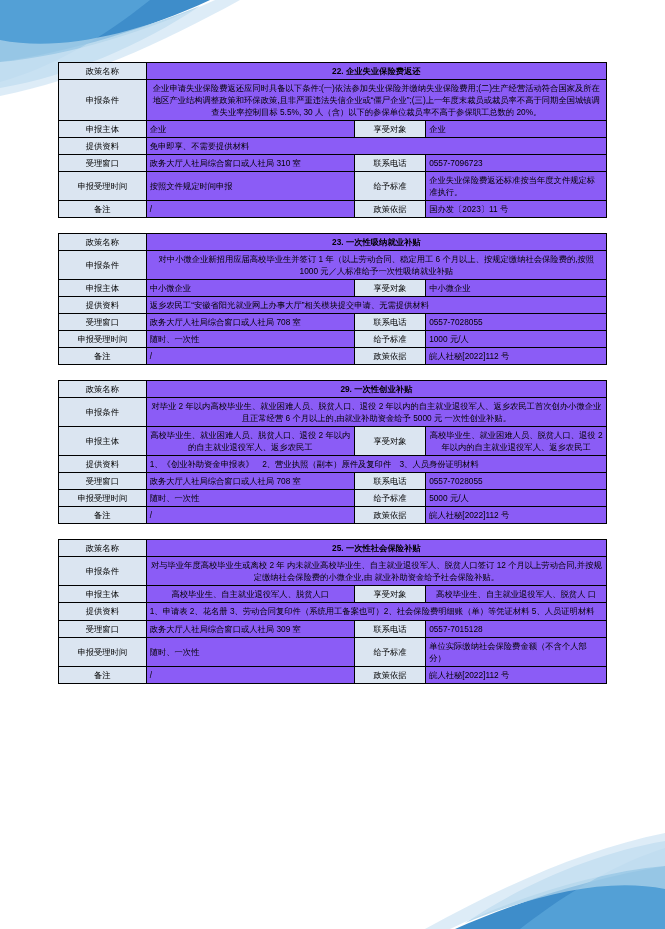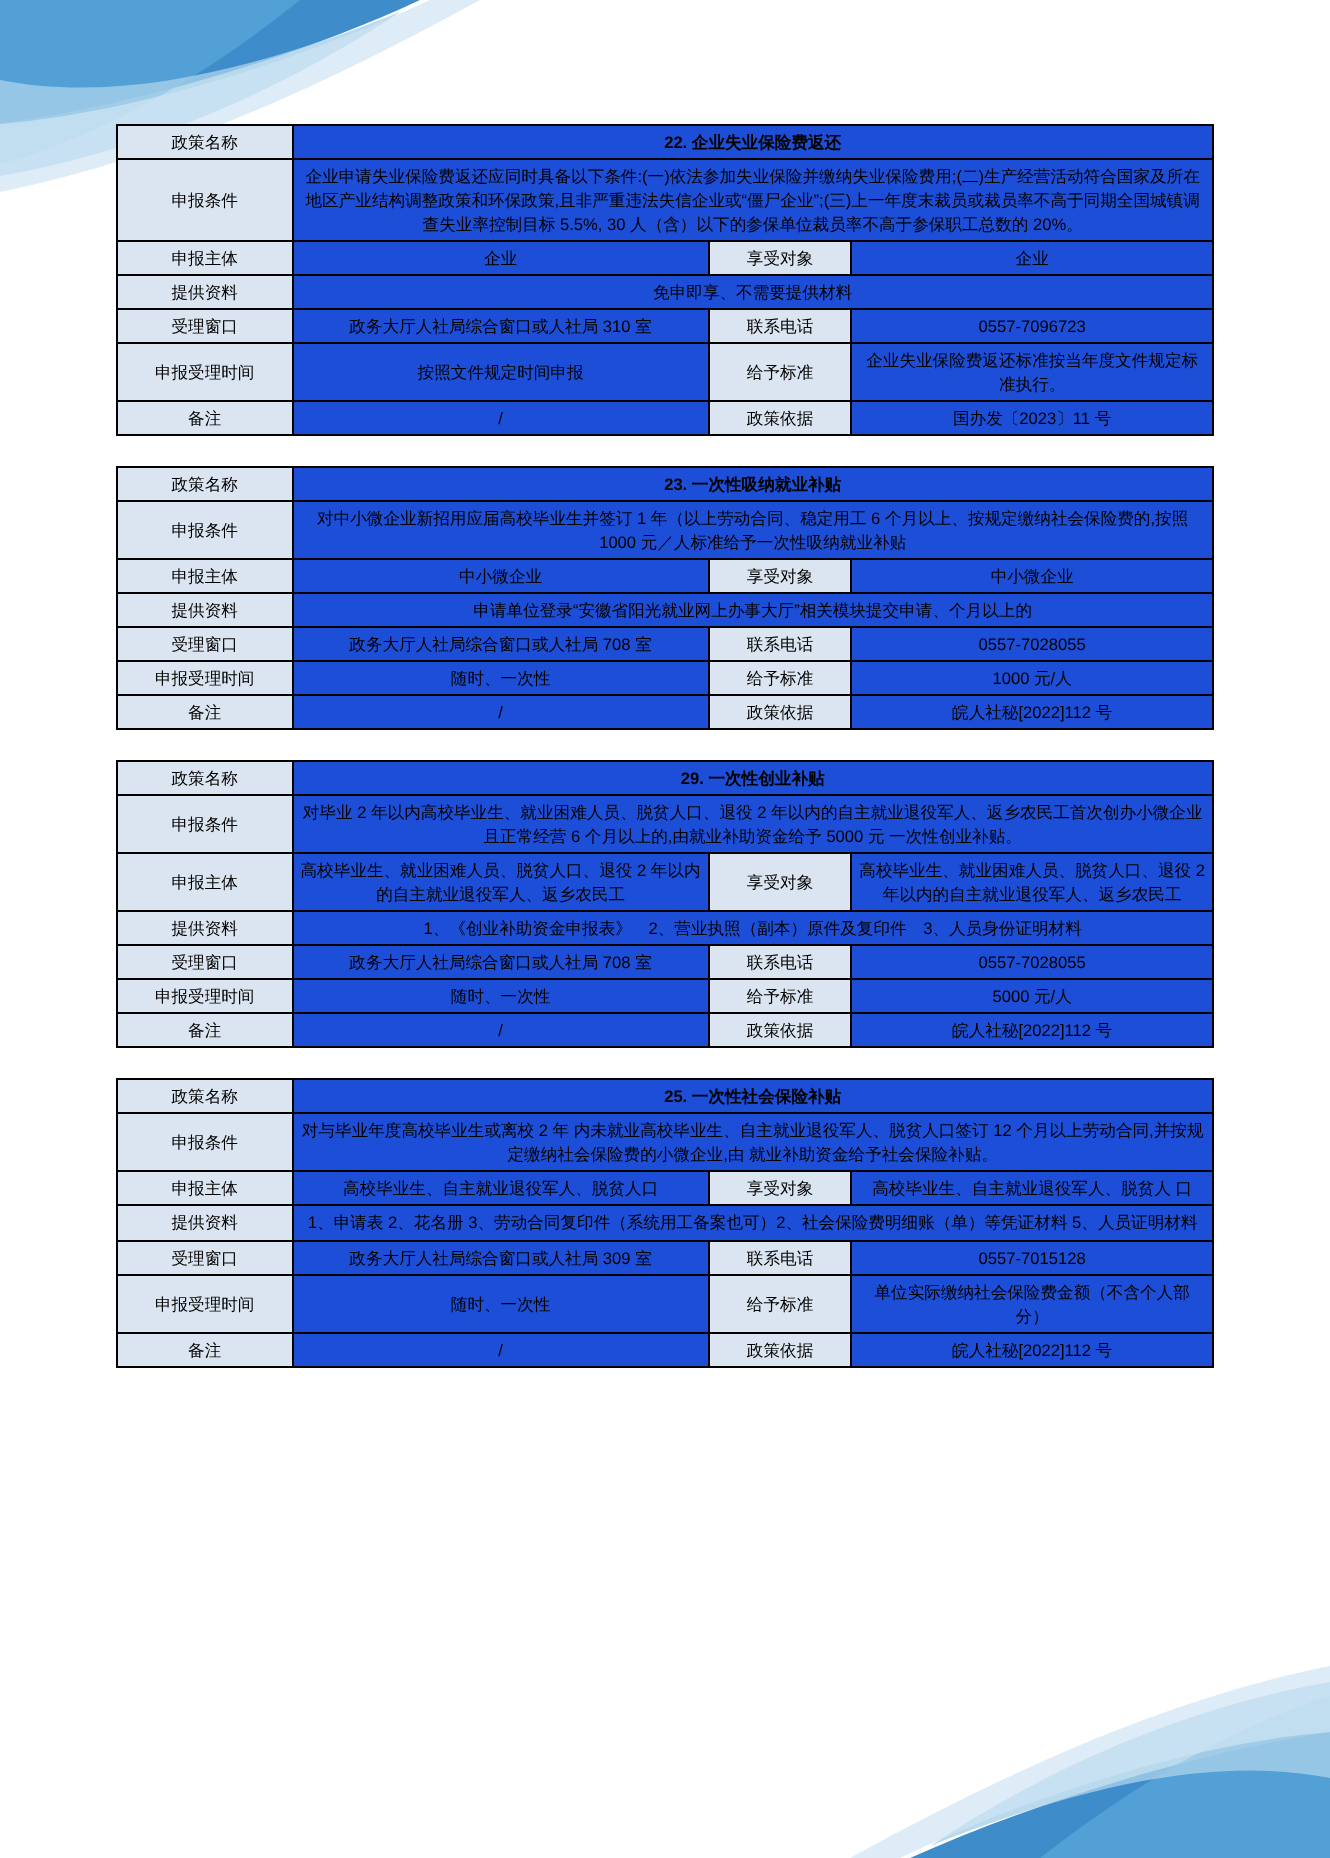--- a/index.html
+++ b/index.html
@@ -27,21 +27,21 @@
     position: relative;
     z-index: 1;
     padding: 62px 58px 0 58px;
     box-sizing: border-box;
   }
   table.policy {
     width: 100%;
     border-collapse: collapse;
     table-layout: fixed;
     margin-bottom: 15px;
-    background: #1d4ed8;
+    background: #8b5cf6;
   }
   table.policy td {
     border: 1px solid #000000;
     font-size: 8.3px;
     line-height: 1.45;
     padding: 2px 3px;
     vertical-align: middle;
     color: #000000;
   }
   .lbl {
@@ -55,21 +55,21 @@
     font-weight: bold;
     font-size: 10.5px;
     padding: 4px 3px;
     margin-left: 44px;
   }
   .val-left {
     text-align: center;
     padding-left: 5px;
   }
   .val-center {
-    text-align: center;
+    text-align: left;
   }
   .tight {
     line-height: 1.5;
   }
   .pagenum {
     text-align: center;
     font-size: 9px;
     color: #000;
     margin-top: 14px;
   }
@@ -154,21 +154,21 @@
         <td class="val-left tight" colspan="3">对中小微企业新招用应届高校毕业生并签订 1 年（以上劳动合同、稳定用工 6 个月以上、按规定缴纳社会保险费的,按照 1000 元／人标准给予一次性吸纳就业补贴</td>
       </tr>
       <tr>
         <td class="lbl">申报主体</td>
         <td class="val-center">中小微企业</td>
         <td class="lbl">享受对象</td>
         <td class="val-center">中小微企业</td>
       </tr>
       <tr>
         <td class="lbl">提供资料</td>
-        <td class="val-center" colspan="3">申请单位登录“安徽省阳光就业网上办事大厅”相关模块提交申请、个月以上的</td>
+        <td class="val-center" colspan="3">返乡农民工“安徽省阳光就业网上办事大厅”相关模块提交申请、无需提供材料</td>
       </tr>
       <tr>
         <td class="lbl">受理窗口</td>
         <td class="val-center">政务大厅人社局综合窗口或人社局 708 室</td>
         <td class="lbl">联系电话</td>
         <td class="val-center">0557-7028055</td>
       </tr>
       <tr>
         <td class="lbl">申报受理时间</td>
         <td class="val-center">随时、一次性</td>

